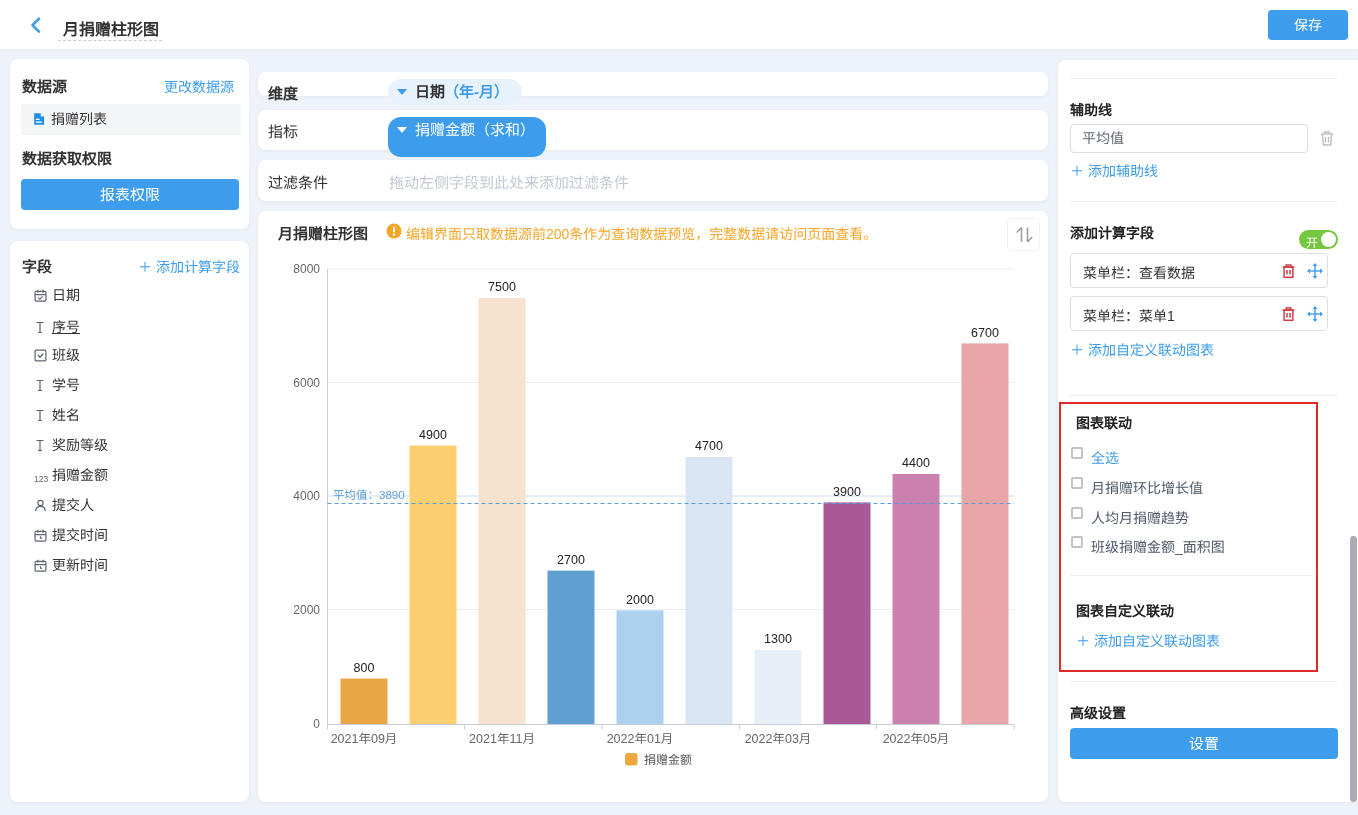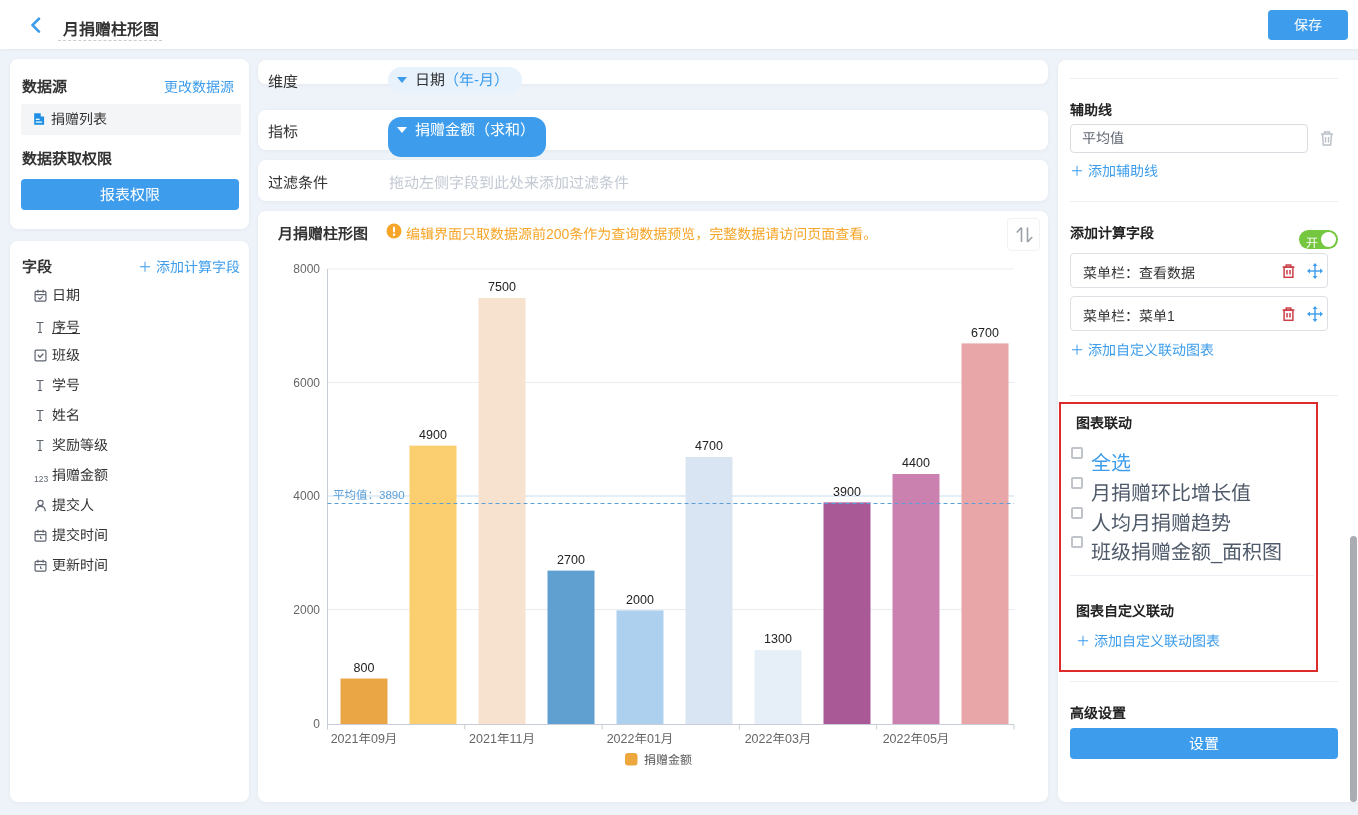--- a/index.html
+++ b/index.html
@@ -29,21 +29,21 @@
   .pill-light { position:absolute; left:130px; width:134px; background:#e7f2fd; color:#3d9dec; border-radius:13px; height:26px; line-height:26px; font-size:15px; }
   .pill-blue { position:absolute; left:130px; width:158px; background:#3d9dec; color:#fff; border-radius:13px; height:40px; line-height:26px; font-size:15px; }
   .caret { position:absolute; left:9px; top:10px; }
   
   #rc { left:1058px; top:60px; width:351px; height:742px; }
   .hr { position:absolute; left:12px; width:268px; border-top:1px solid #ebeef2; }
   .rhead { position:absolute; left:12px; font-size:14px; font-weight:bold; color:#222; }
   .addlink { position:absolute; left:12px; font-size:14px; color:#3d9dec; }
   .menubox { position:absolute; left:12px; width:258px; height:35px; border:1px solid #dcdfe3; border-radius:4px; font-size:14px; color:#333; }
   .chk { position:absolute; left:13px; width:12px; height:12px; border:2px solid #c0c3c9; border-radius:2px; background:#fff; }
-  .chklab { position:absolute; left:33px; font-size:20px; color:#4e5969; }
+  .chklab { position:absolute; left:33px; font-size:14px; color:#4e5969; }
   #redbox { position:absolute; left:1px; top:342px; width:259px; height:270px; border:2px solid #dd2a2a; }
   #setbtn { position:absolute; left:12px; top:668px; width:268px; height:31px; background:#3d9dec; border-radius:4px; color:#fff; font-size:15px; text-align:center; line-height:31px; }
   #scrollbar { position:absolute; left:1350px; top:536px; width:7px; height:266px; background:#a9adb3; border-radius:4px; }
 </style>
 </head>
 <body>
   <div id="hdr">
     <svg id="backarrow" viewBox="0 0 14 22">
       <path d="M11 2 L3.5 9.5 L11 17" fill="none" stroke="#3d9dec" stroke-width="3" stroke-linecap="round" stroke-linejoin="round"></path>
     </svg>
@@ -116,21 +116,21 @@
         </svg></span>提交时间</div>
     <div class="fieldrow" style="top:309px;"><span class="ficon"><svg width="13" height="13" viewBox="0 0 12 12">
           <g fill="none" stroke="#5d6470" stroke-width="1.1">
             <rect x="1" y="2.2" width="10" height="9" rx="1"></rect>
             <path d="M3.6 0.6 v2.8 M8.4 0.6 v2.8 M1 5.2 h10"></path>
             <path d="M6 6.8 v1.8 h1.6" stroke-width="1"></path>
           </g>
         </svg></span>更新时间</div>
   </div>
 
-  <div class="midrow" style="top:60px;height:24px;">
+  <div class="midrow" style="top:72px;height:24px;font-weight:bold;">
     <div class="rowlab" style="top:10px;">维度</div>
     <div class="pill-light" style="top:7px;">
       <svg class="caret" width="10" height="6" viewBox="0 0 10 6">
         <path d="M0 0 h10 L5 6 Z" fill="#3d9dec"></path>
       </svg>
       <span style="position:absolute;left:27px;color:#333;">日期</span>
       <span style="position:absolute;left:56px;">（年-月）</span>
     </div>
   </div>
   <div class="midrow" style="top:110px;height:40px;">

